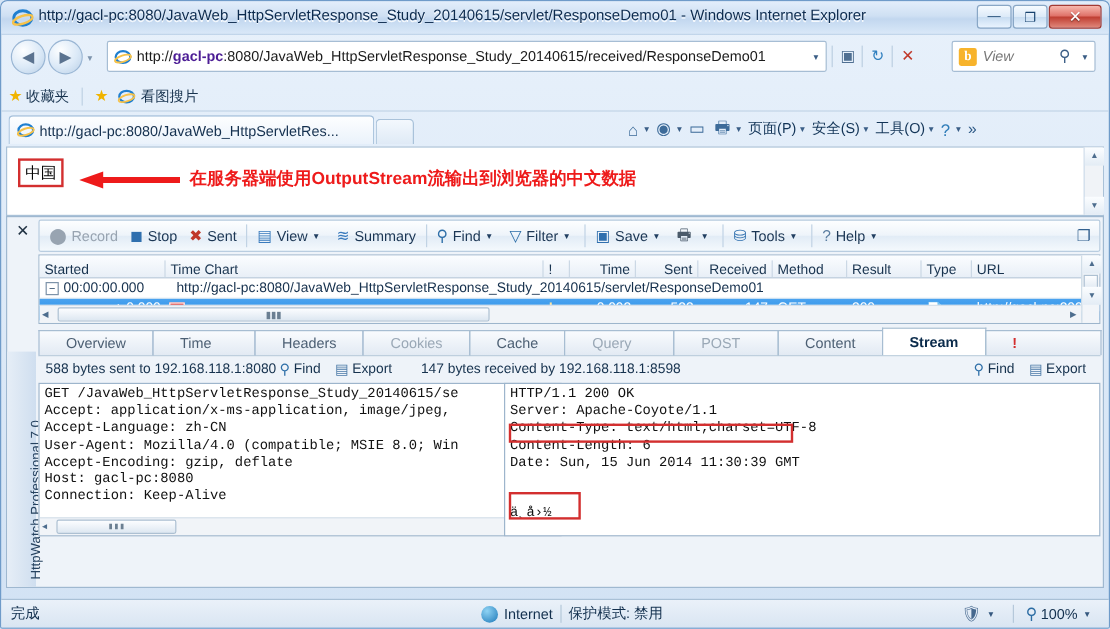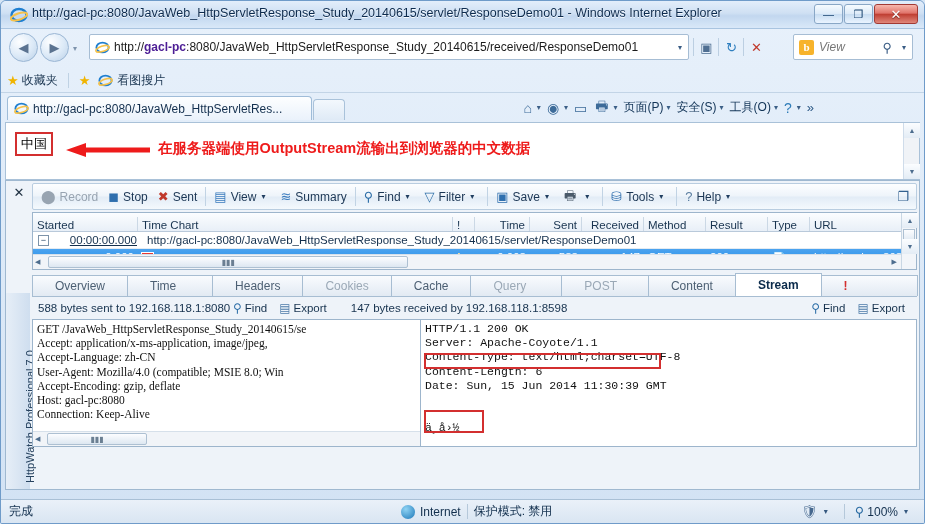--- a/index.html
+++ b/index.html
@@ -249,21 +249,21 @@
   .sh-btn { display:flex; align-items:center; padding:0 6px; white-space:nowrap; }
   .sh-btn .g { margin-right:3px; font-size:12px; }
 
   
   .pane {
     position:absolute; top:138px; height:128px;
     background:#fff; border:1px solid #9db5cc; overflow:hidden;
     font-family:"Liberation Mono","DejaVu Sans Mono",monospace;
     font-size:11.5px; color:#111;
   }
-  .pane.left  { left:26px; width:436px;font-family:Liberation Serif, serif; }
+  .pane.left  { left:26px; width:436px; }
   .pane.right { left:414px; right:2px; }
   .pane-text { position:absolute; left:4px; top:2px; white-space:pre; line-height:14.2px; }
   .pane-vsb { position:absolute; right:0; top:0; width:15px; bottom:0; background:#f2f5f9; border-left:1px solid #c9d7e4; }
   .pane-vthumb {
     position:absolute; right:1px; top:16px; width:13px; height:44px;
     background:linear-gradient(to bottom,#fcfdff,#dde7f1); border:1px solid #adc0d2; border-radius:2px;
   }
   .pane-hsb {
     position:absolute; left:0; bottom:0; right:15px; height:15px;
     background:#f1f4f8; border-top:1px solid #d6e0ea; display:flex; align-items:center;
@@ -518,21 +518,21 @@
         <div class="gh" style="width:42px;">
           <span>Type</span>
         </div>
         <div class="gh" style="flex:1;">
           <span>URL</span>
         </div>
       </div>
 
       <div class="row-group">
         <div class="expander">−</div>
-        <div style="width:88px;text-align:right;padding-right:4px;text-decoration:underline;">00:00:00.000</div>
+        <div style="width:88px;text-align:left;padding-right:4px;">00:00:00.000</div>
         <div style="padding-left:6px;white-space:nowrap;overflow:hidden;">http://gacl-pc:8080/JavaWeb_HttpServletResponse_Study_20140615/servlet/ResponseDemo01</div>
       </div>
 
       <div class="row-sel">
         <div class="cell r" style="width:105px;">+ 0.000</div>
         <div style="width:315px;position:relative;">
           <div class="timebar"></div>
         </div>
         <div class="cell" style="width:22px;color:#ffe4a0;font-weight:bold;">!</div>
         <div class="cell r" style="width:55px;">0.098</div>

